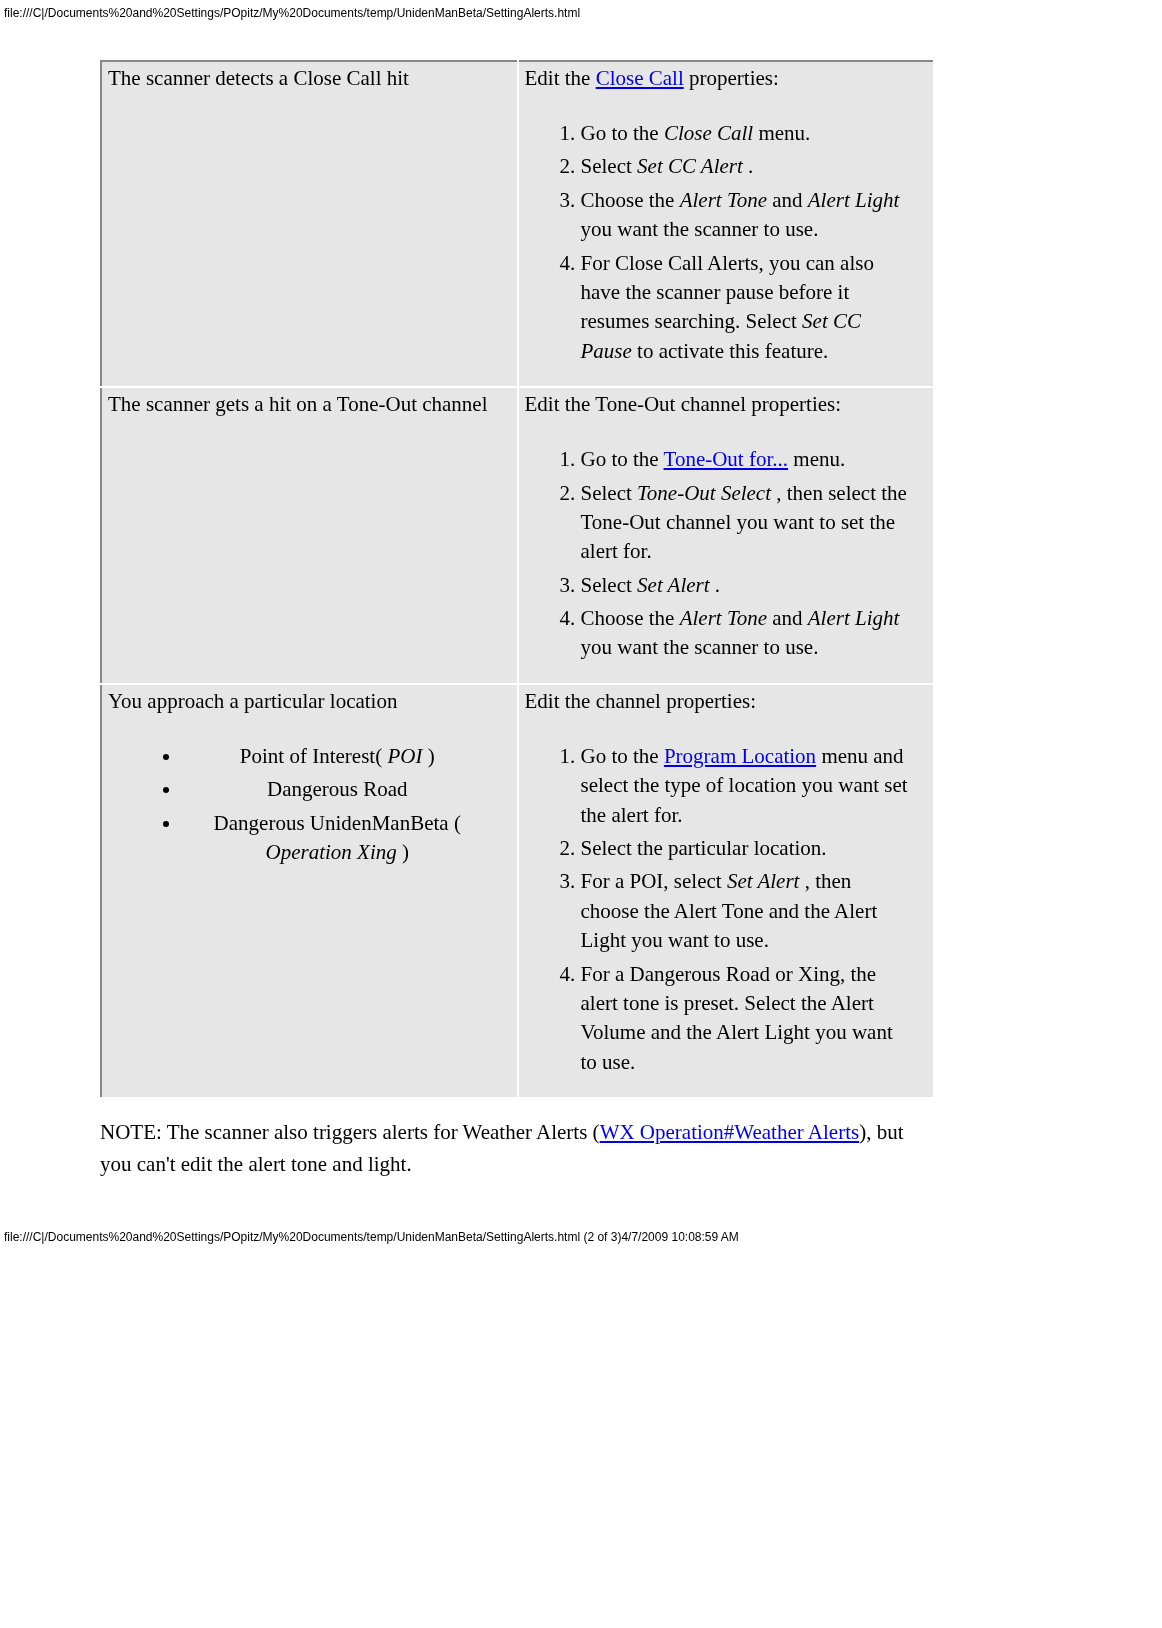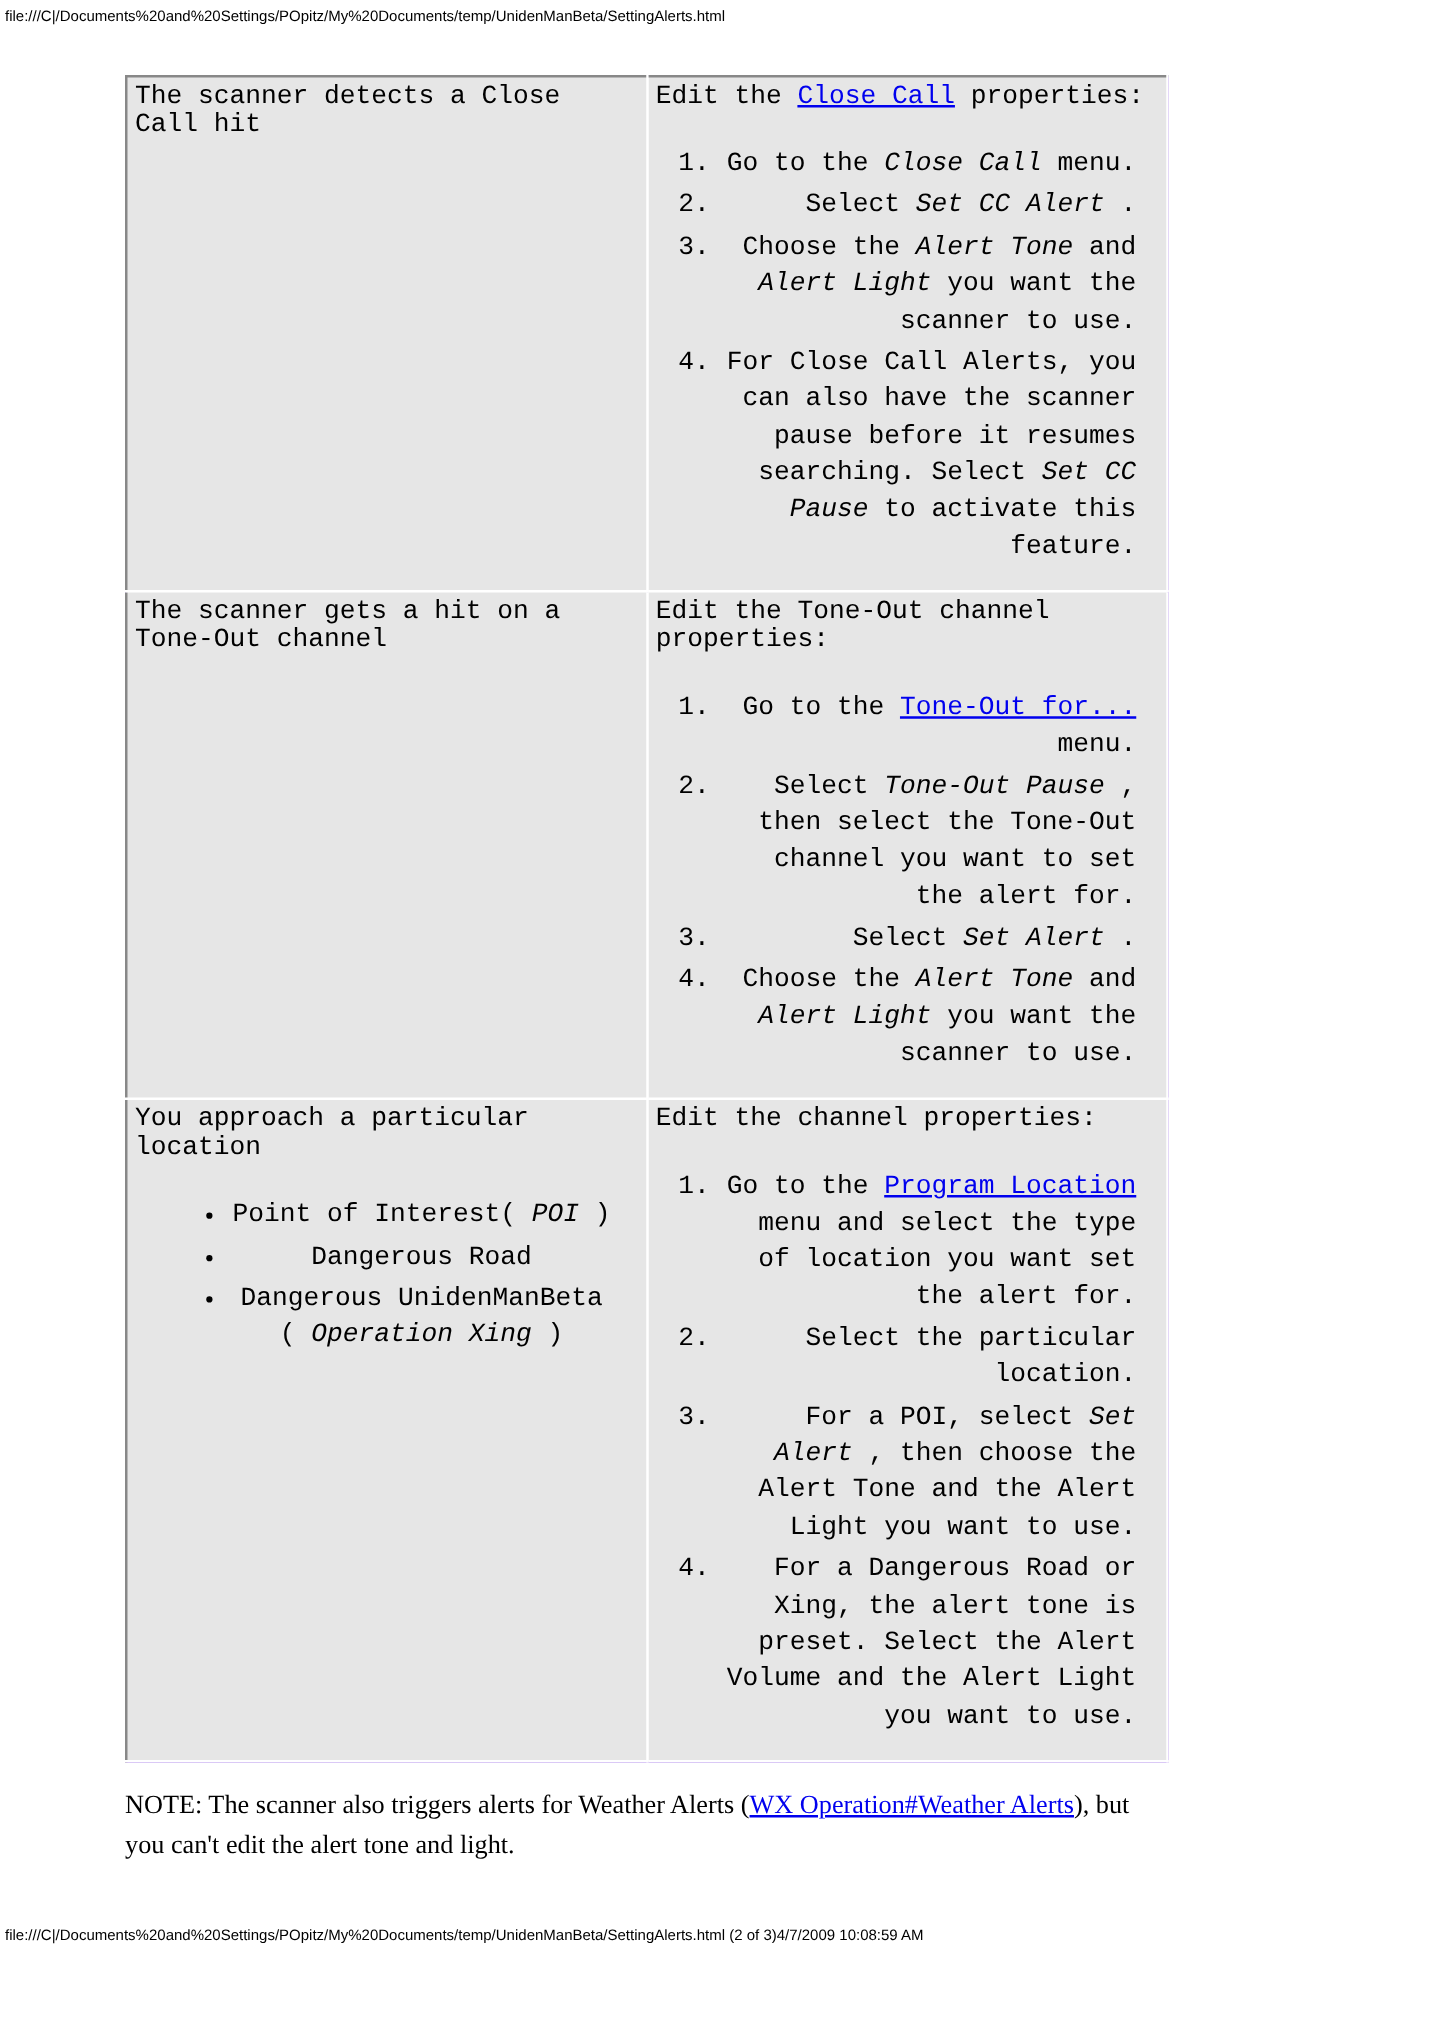--- a/index.html
+++ b/index.html
@@ -24,41 +24,39 @@
       font-family: Arial, sans-serif;
       font-size: 12px;
       padding: 20px 0 10px 4px;
     }
     .content {
       padding: 40px 100px 30px 100px;
     }
     table.main-table {
       border-collapse: collapse;
       width: 100%;
-      background: #6d28d9;
-      font-family: Liberation Mono, monospace;
+      background: #0ea5e9;
     }
     table.main-table td {
       border-top: 2px solid #888;
       border-left: 2px solid #888;
       border-right: 2px solid #fff;
       border-bottom: 2px solid #fff;
       vertical-align: top;
       padding: 4px 6px 18px 6px;
       background: #e6e6e6;
       width: 50%;
     }
     table.main-table {
       border-right: 2px solid #555;
       border-bottom: 2px solid #555;
     }
     ol {
       margin: 26px 0 0 0;
       padding-left: 56px;
-      text-align: right;
     }
     ol li {
       padding: 2px 18px 2px 0;
       line-height: 1.4;
     }
     ul.disc {
       list-style-type: disc;
       margin: 26px 0 0 0;
       padding-left: 74px;
       text-align: center;
@@ -103,21 +101,21 @@
         </td>
       </tr>
       <tr>
         <td>
           <span>The scanner gets a hit on a Tone-Out channel</span>
         </td>
         <td>
           <span>Edit the Tone-Out channel properties:</span>
           <ol>
             <li><span>Go to the </span><a href="#" class="link">Tone-Out for...</a><span> menu.</span></li>
-            <li><span>Select </span><span class="italic">Tone-Out Pause </span><span>, then select the Tone-Out channel you want to set the alert for.</span></li>
+            <li><span>Select </span><span class="italic">Tone-Out Select </span><span>, then select the Tone-Out channel you want to set the alert for.</span></li>
             <li><span>Select </span><span class="italic">Set Alert </span><span>.</span></li>
             <li><span>Choose the </span><span class="italic">Alert Tone</span><span> and </span><span class="italic">Alert Light</span><span> you want the scanner to use.</span></li>
           </ol>
         </td>
       </tr>
       <tr>
         <td>
           <span>You approach a particular location</span>
           <ul class="disc">
             <li><span>Point of Interest( </span><span class="italic">POI</span><span> )</span></li>

